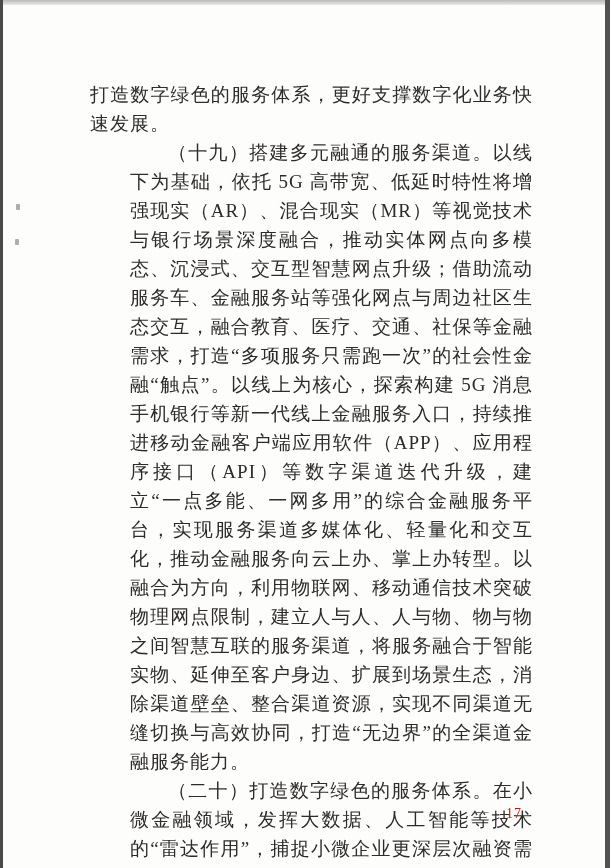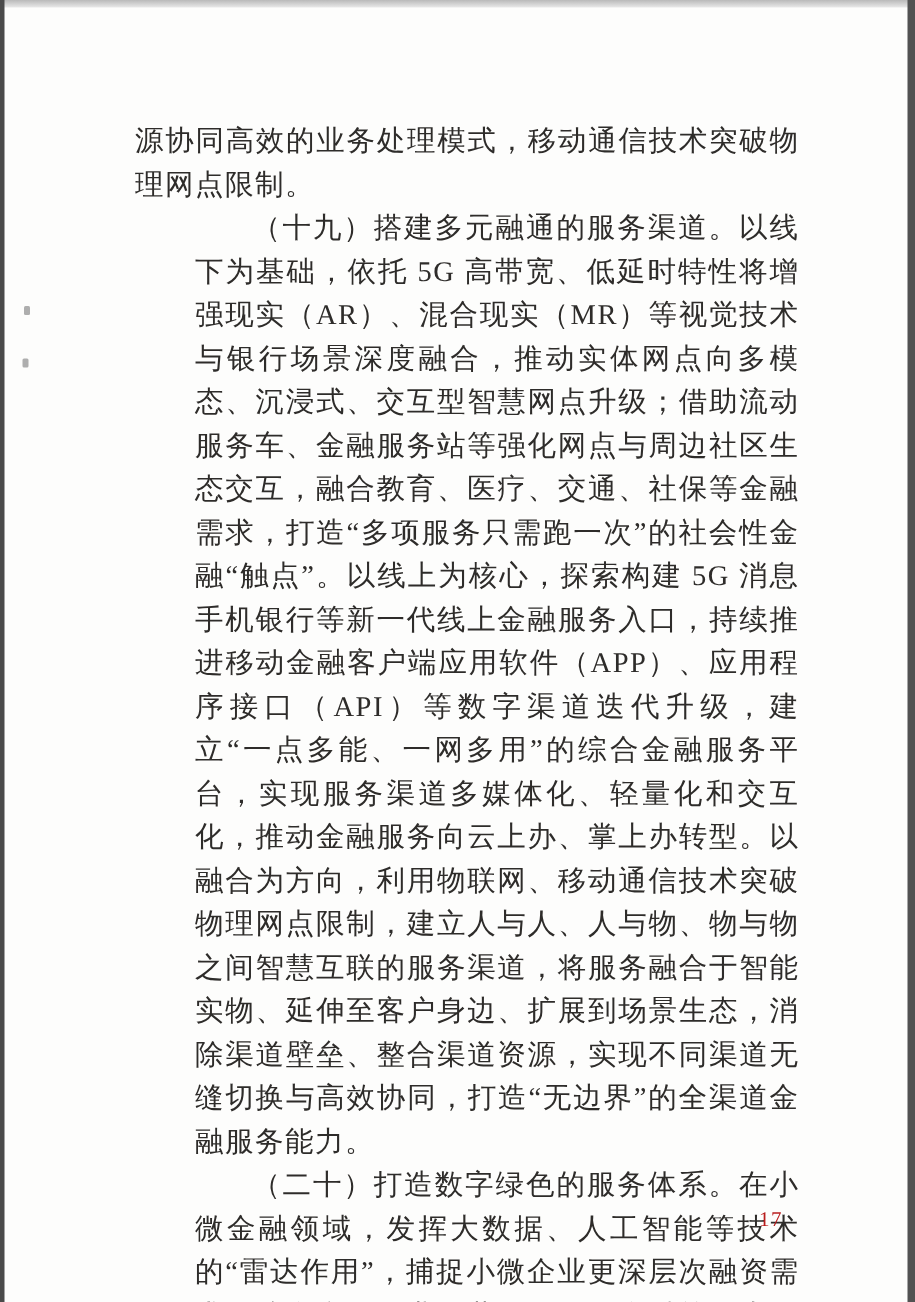--- a/index.html
+++ b/index.html
@@ -76,19 +76,19 @@
 <body>
 
 <div class="scan-page">
   <div class="edge-top"></div>
   <div class="edge-left"></div>
   <div class="edge-right"></div>
   <div class="speck s1"></div>
   <div class="speck s2"></div>
 
   <div class="doc-body">
-    <p class="para">源协同高效的业务处理模式，移动通信技术突破物理网点限制。</p>
+    <p class="para">打造数字绿色的服务体系，更好支撑数字化业务快速发展。</p>
     <p class="para indent">（十九）搭建多元融通的服务渠道。以线下为基础，依托 5G 高带宽、低延时特性将增强现实（AR）、混合现实（MR）等视觉技术与银行场景深度融合，推动实体网点向多模态、沉浸式、交互型智慧网点升级；借助流动服务车、金融服务站等强化网点与周边社区生态交互，融合教育、医疗、交通、社保等金融需求，打造“多项服务只需跑一次”的社会性金融“触点”。以线上为核心，探索构建 5G 消息手机银行等新一代线上金融服务入口，持续推进移动金融客户端应用软件（APP）、应用程序接口（API）等数字渠道迭代升级，建立“一点多能、一网多用”的综合金融服务平台，实现服务渠道多媒体化、轻量化和交互化，推动金融服务向云上办、掌上办转型。以融合为方向，利用物联网、移动通信技术突破物理网点限制，建立人与人、人与物、物与物之间智慧互联的服务渠道，将服务融合于智能实物、延伸至客户身边、扩展到场景生态，消除渠道壁垒、整合渠道资源，实现不同渠道无缝切换与高效协同，打造“无边界”的全渠道金融服务能力。</p>
     <p class="para indent">（二十）打造数字绿色的服务体系。在小微金融领域，发挥大数据、人工智能等技术的“雷达作用”，捕捉小微企业更深层次融资需求，综合利用企业经营、政务、金融等各类数据全面评估小微企业状况，缓解银企间信息不对称问题，提供与企业生产经营场景相适配的精细化、定制化数字</p>
   </div>
 
   <div class="page-number">17</div>
 </div>
 
 </body></html>

